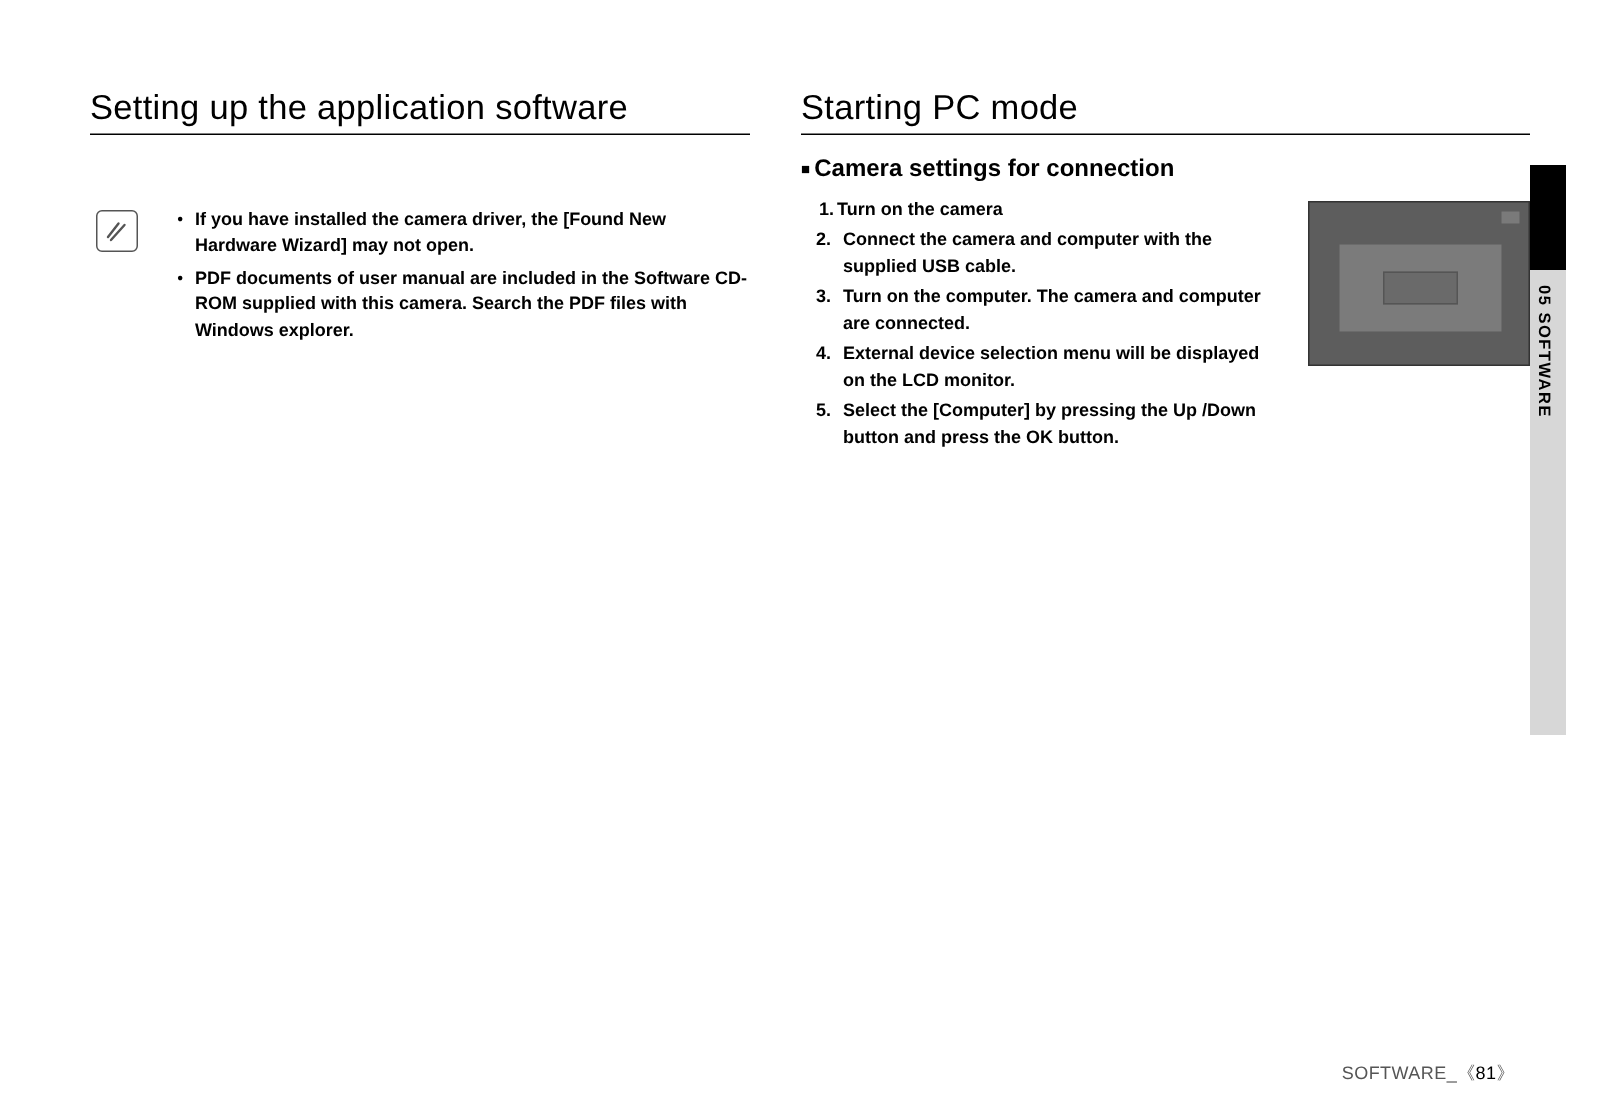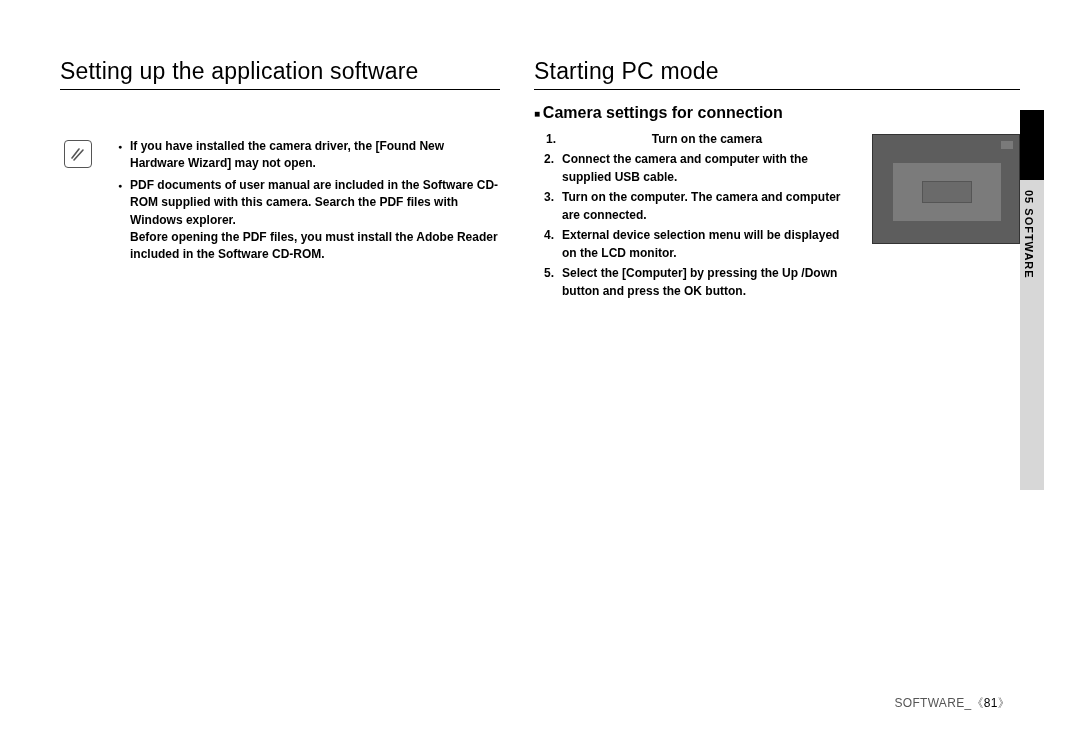--- a/index.html
+++ b/index.html
@@ -92,21 +92,21 @@
     margin-left: 14px;
   }
   ol.steps > li { counter-increment: step; position: relative; padding-left: 14px; margin-bottom: 2px; }
   ol.steps > li::before {
     content: counter(step) ". ";
     position: absolute;
     left: -4px;
     top: 0;
   }
   ol.steps > li:first-child::before { content: "1. "; left: -2px; }
-  ol.steps > li:first-child { padding-left: 10px; text-align: center; }
+  ol.steps > li:first-child { padding-left: 10px; }
   .camera-illus {
     width: 148px;
     height: 110px;
     background: #5d5d5d;
     position: relative;
     border: 1px solid #333;
     flex-shrink: 0;
     margin-top: 4px;
   }
   .camera-illus .screen {
@@ -158,21 +158,21 @@
     left: 3px;
     writing-mode: vertical-rl;
     font-size: 11px;
     font-weight: 700;
     letter-spacing: 1px;
     color: #000;
   }
   .footer {
     position: absolute;
     right: 70px;
-    bottom: 34px;
+    bottom: 22px;
     font-size: 12px;
     color: #555;
     letter-spacing: 0.3px;
   }
   .footer .page-num { color: #000; }
   .footer::before { content: ""; }
   .angle { font-family: inherit; }
 </style>
 </head>
 <body>
@@ -187,21 +187,20 @@
       <div class="note-block">
         <div class="note-icon">
           <svg width="18" height="18" viewBox="0 0 18 18">
             <path d="M3 13 L10 4 M5 15 L14 5" stroke="#555" stroke-width="1.6" stroke-linecap="round" fill="none"></path>
           </svg>
         </div>
         <ul class="bullets">
           <li>If you have installed the camera driver, the [Found New Hardware Wizard] may not open.</li>
           <li>
             <span>PDF documents of user manual are included in the Software CD-ROM supplied with this camera. Search the PDF files with Windows explorer.</span><br>
-            <span class="sub">Before opening the PDF files, you must install the Adobe Reader included in the Software CD-ROM.</span>
           </li>
         </ul>
       </div>
     </div>
 
     <div class="col-right">
       <h1 class="section-title">Starting PC mode</h1>
 
 
       <div class="subhead"><span>Camera settings for connection</span></div>

